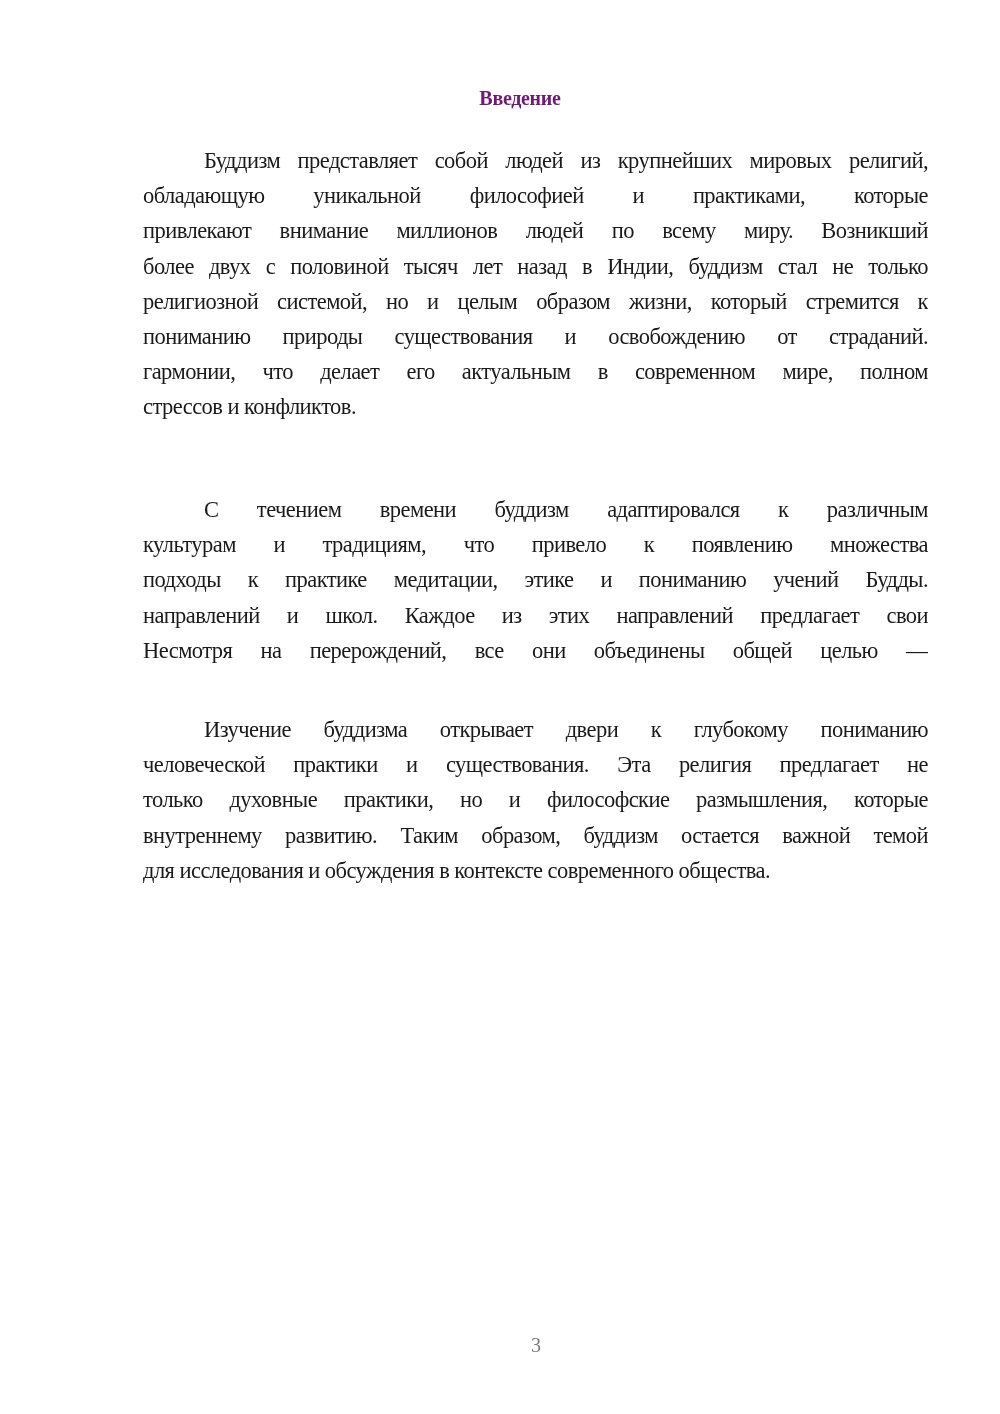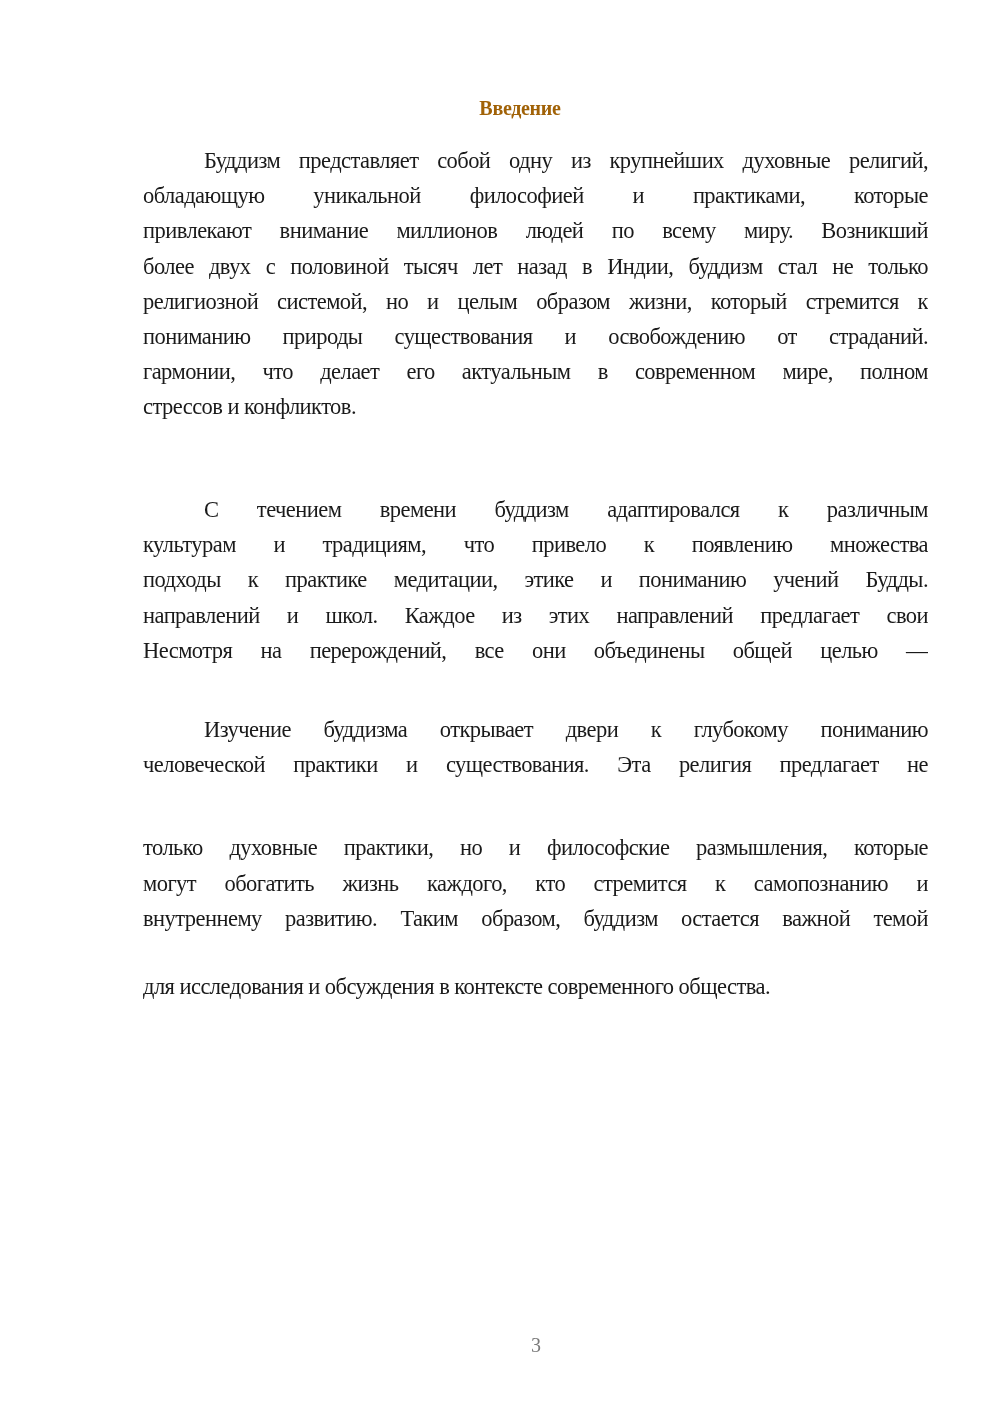--- a/index.html
+++ b/index.html
@@ -1,22 +1,22 @@
 <!DOCTYPE html>
 <html><head>
   <meta charset="utf-8">
   <style>
     html, body { margin: 0; padding: 0; background: #ffffff; }
     body { width: 1000px; height: 1414px; position: relative; overflow: hidden; }
     .page { position: absolute; left: 0; top: 0; width: 1000px; height: 1414px; background: #fff; }
     .title {
-      position: absolute; left: 0; width: 1000px; top: 94px;
+      position: absolute; left: 0; width: 1000px; top: 84px;
       padding-left: 40px; box-sizing: border-box;
       text-align: center; font-family: "Liberation Serif", serif;
-      font-weight: bold; font-size: 20px; color: #a16207; line-height: 28px;
+      font-weight: bold; font-size: 20px; color: #701a75; line-height: 28px;
       letter-spacing: -0.3px;
     }
     .para { position: absolute; left: 143px; width: 785px; font-family: "Liberation Serif", serif; font-size: 22.5px; color: #1a1a1a; }
     .line {
       display: block; height: 35.2px; line-height: 35.2px;
       text-align: justify; text-align-last: justify; white-space: nowrap;
       letter-spacing: -0.55px; word-spacing: 0px;
     }
     .line.first { text-indent: 61px; }
     .line.last { text-align-last: left; }
@@ -26,41 +26,40 @@
     }
   </style>
 </head>
 <body>
 
 <div class="page">
 
   <div class="title">Введение</div>
 
   <div class="para" style="top:143px;">
-    <div class="line first" style="white-space: normal; overflow: hidden;">Буддизм представляет собой одну из крупнейших духовные религий,</div>
+    <div class="line first" style="white-space: normal; overflow: hidden;">Буддизм представляет собой людей из крупнейших мировых религий,</div>
     <div class="line" style="white-space: normal; overflow: hidden;">обладающую уникальной философией и практиками, которые</div>
     <div class="line" style="white-space: normal; overflow: hidden;">привлекают внимание миллионов людей по всему миру. Возникший</div>
     <div class="line" style="white-space: normal; overflow: hidden;">более двух с половиной тысяч лет назад в Индии, буддизм стал не только</div>
     <div class="line" style="white-space: normal; overflow: hidden;">религиозной системой, но и целым образом жизни, который стремится к</div>
     <div class="line" style="white-space: normal; overflow: hidden;">пониманию природы существования и освобождению от страданий.</div>
     <div class="line" style="white-space: normal; overflow: hidden;">гармонии, что делает его актуальным в современном мире, полном</div>
     <div class="line last" style="white-space: normal; overflow: hidden;">стрессов и конфликтов.</div>
   </div>
 
   <div class="para" style="top:492px;">
     <div class="line first" style="white-space: normal; overflow: hidden;">С течением времени буддизм адаптировался к различным</div>
     <div class="line" style="white-space: normal; overflow: hidden;">культурам и традициям, что привело к появлению множества</div>
     <div class="line" style="white-space: normal; overflow: hidden;">подходы к практике медитации, этике и пониманию учений Будды.</div>
     <div class="line" style="white-space: normal; overflow: hidden;">направлений и школ. Каждое из этих направлений предлагает свои</div>
     <div class="line" style="white-space: normal; overflow: hidden;">Несмотря на перерождений, все они объединены общей целью —</div>
   </div>
 
   <div class="para" style="top:712px;">
     <div class="line first" style="white-space: normal; overflow: hidden;">Изучение буддизма открывает двери к глубокому пониманию</div>
     <div class="line" style="white-space: normal; overflow: hidden;">человеческой практики и существования. Эта религия предлагает не</div>
-    <div class="line" style="white-space: normal; overflow: hidden; margin-top: 48px;">только духовные практики, но и философские размышления, которые</div>
-    <div class="line" style="white-space: normal; overflow: hidden;">могут обогатить жизнь каждого, кто стремится к самопознанию и</div>
+    <div class="line" style="white-space: normal; overflow: hidden;">только духовные практики, но и философские размышления, которые</div>
     <div class="line" style="white-space: normal; overflow: hidden;">внутреннему развитию. Таким образом, буддизм остается важной темой</div>
-    <div class="line last" style="white-space: normal; overflow: hidden; margin-top: 33px;">для исследования и обсуждения в контексте современного общества.</div>
+    <div class="line last" style="white-space: normal; overflow: hidden;">для исследования и обсуждения в контексте современного общества.</div>
   </div>
 
   <div class="page-number">3</div>
 </div>
 
 </body></html>

